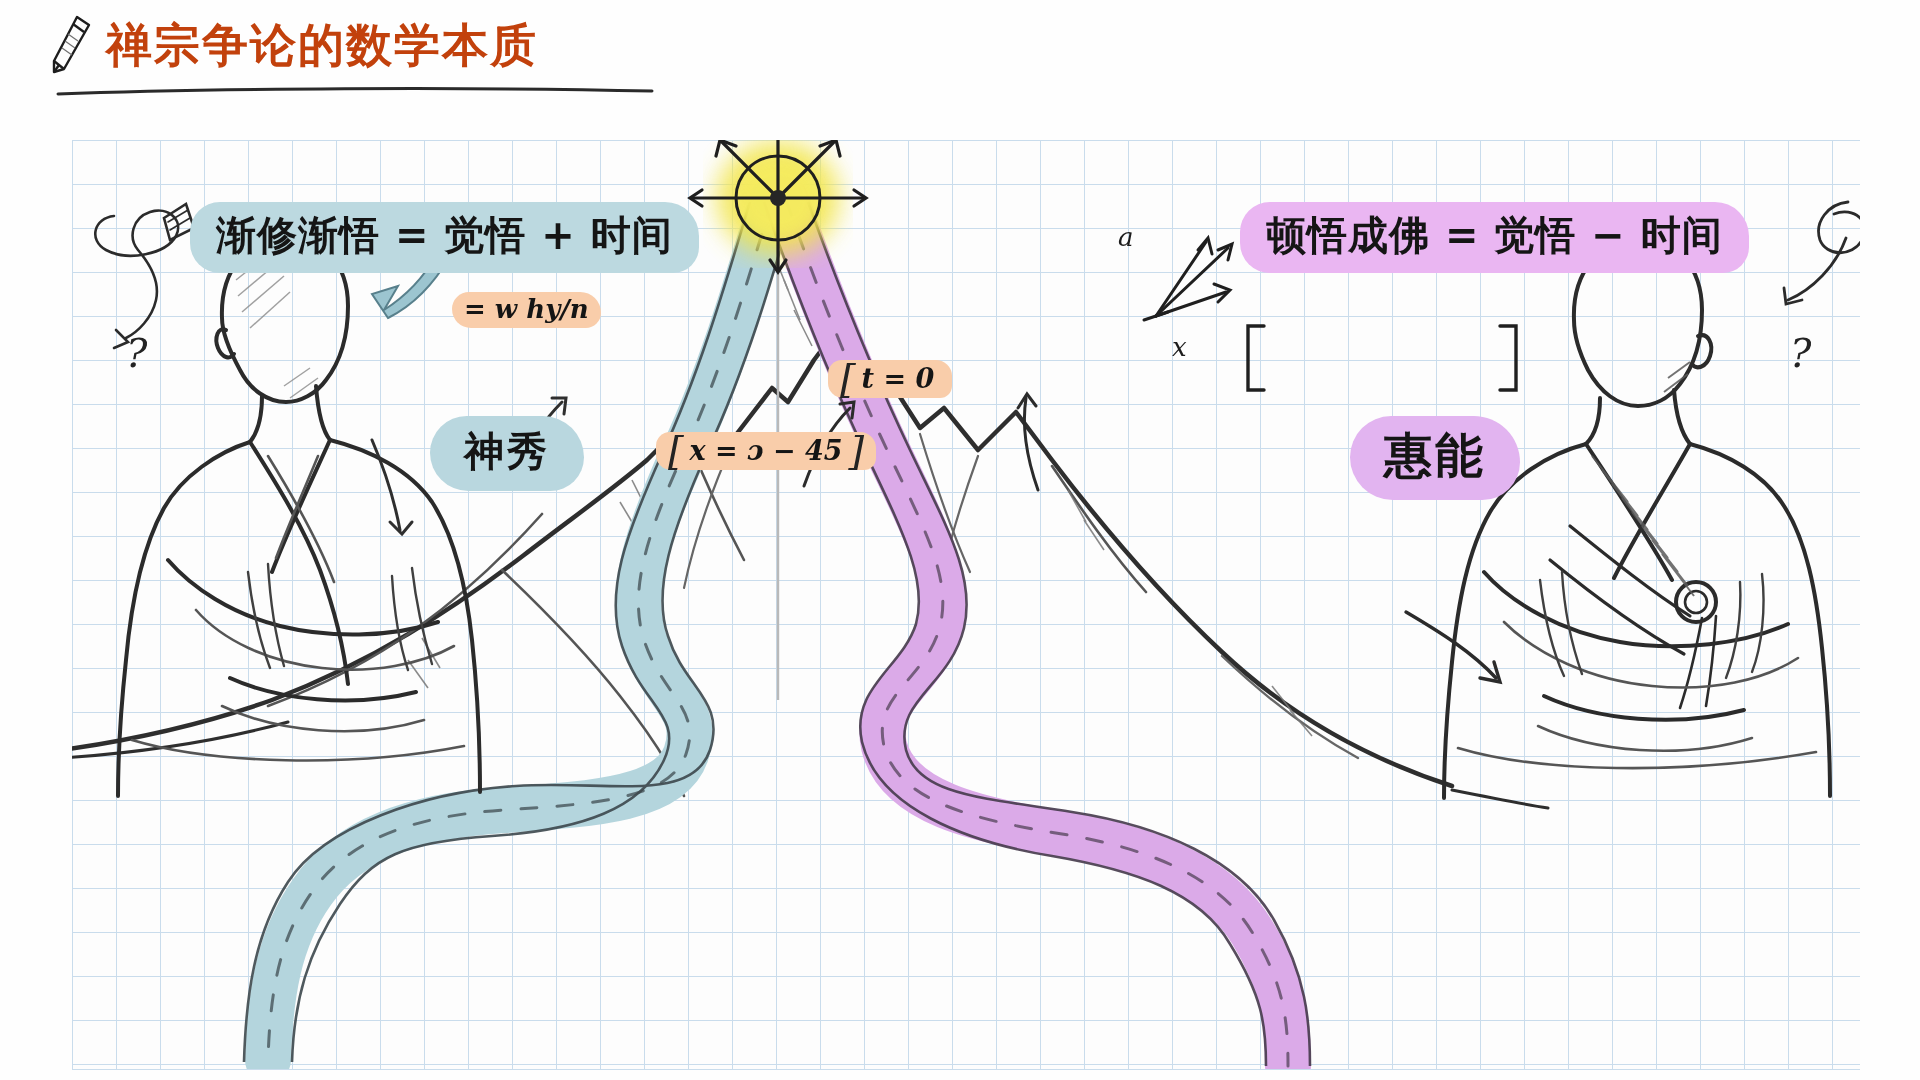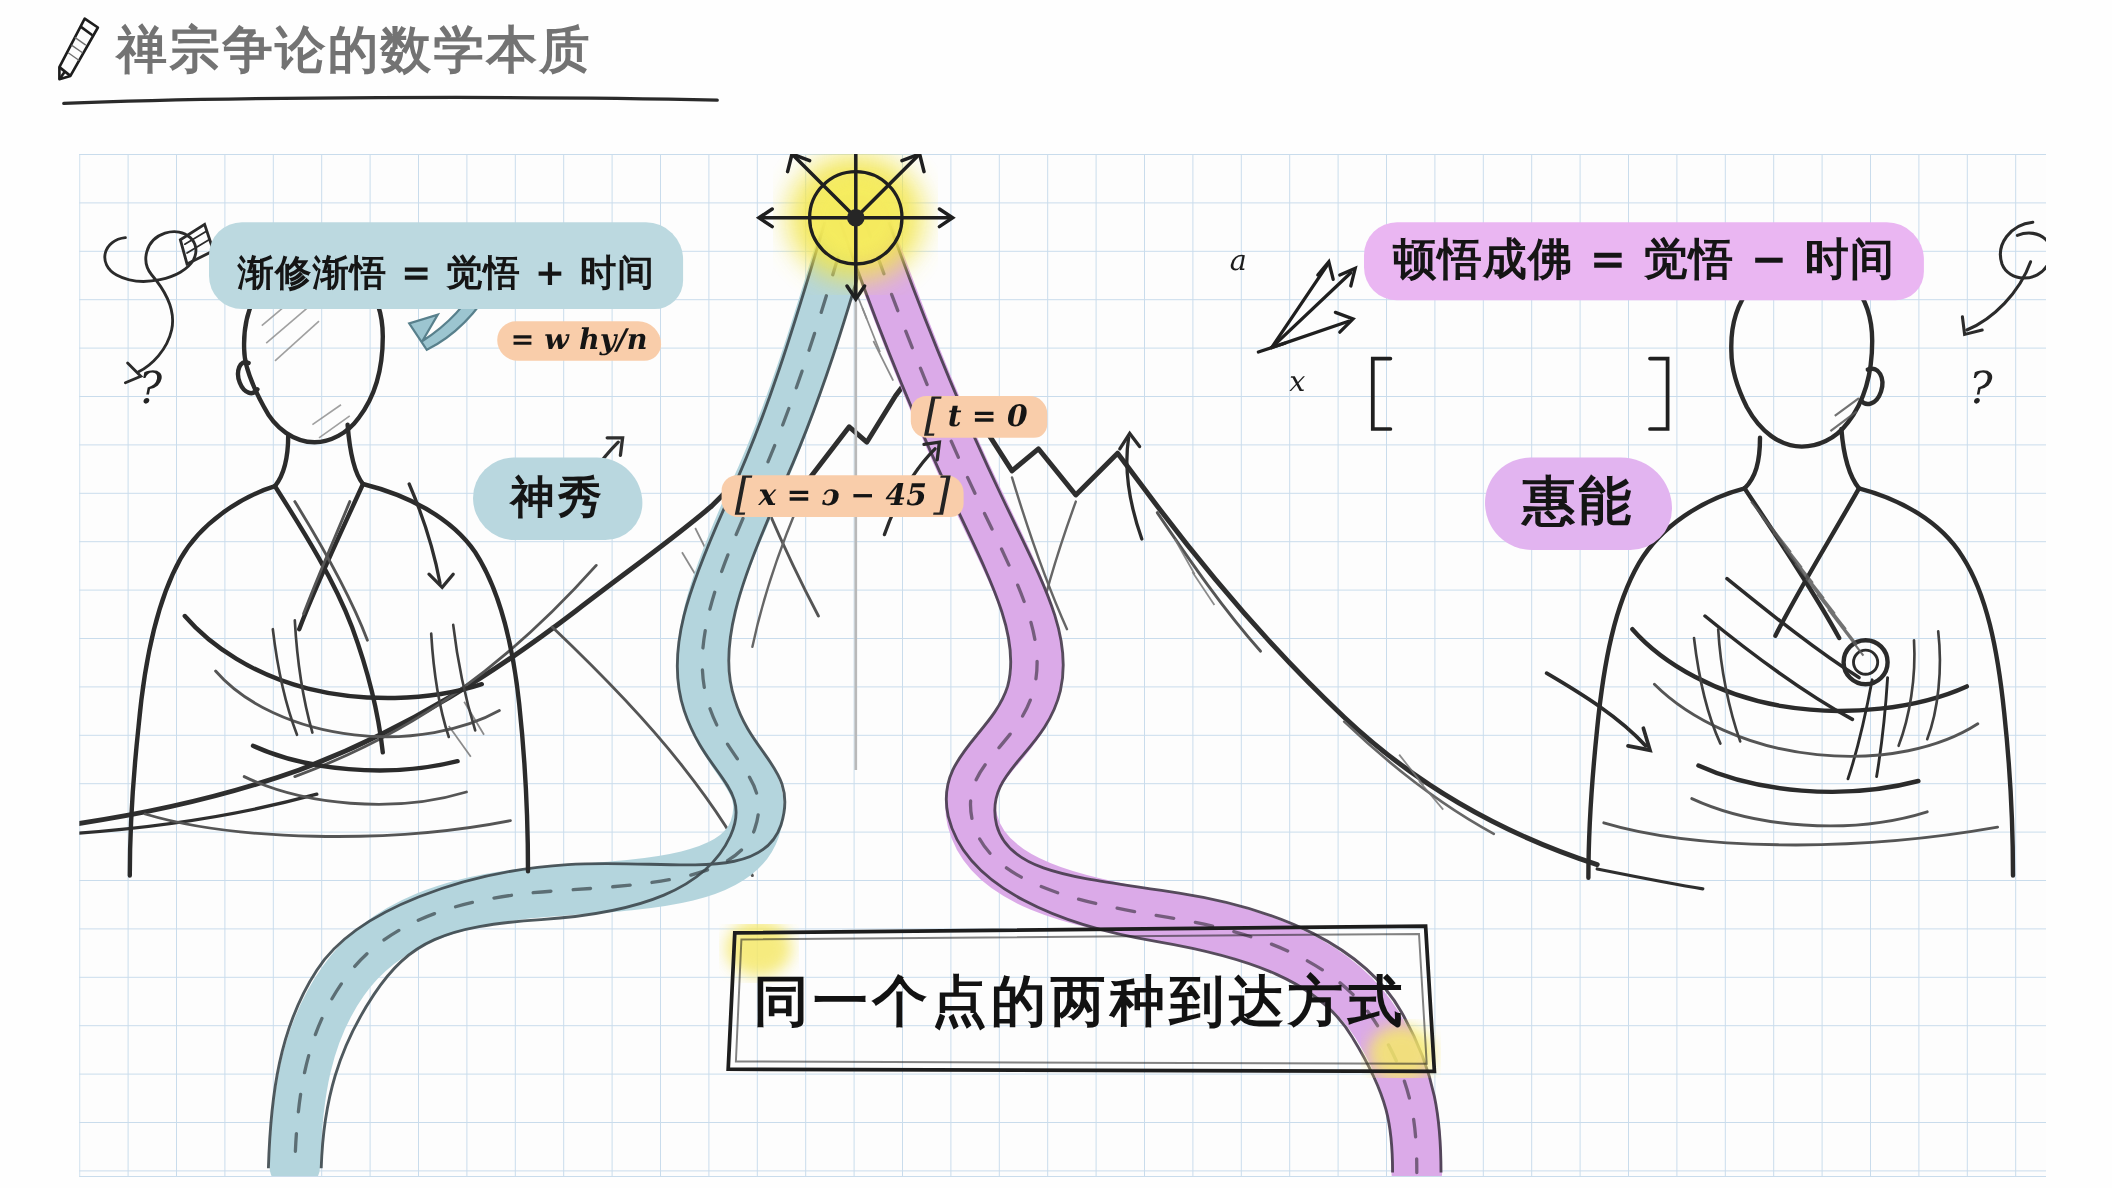--- a/index.html
+++ b/index.html
@@ -11,21 +11,21 @@
   }
   #stage { position: relative; width: 1920px; height: 1080px; background: #fefefe; }
 
   
   .title-row {
     position: absolute; left: 48px; top: 14px;
     display: flex; align-items: center; gap: 14px;
   }
   .pencil-icon { width: 44px; height: 62px; display: block; }
   .title-text {
-    font-size: 46px; font-weight: bold; color: #737373;
+    font-size: 46px; font-weight: bold; color: #c2410c;
     letter-spacing: 2px; line-height: 1;
     font-family: "DejaVu Sans", "Liberation Sans", sans-serif;
   }
   .title-underline { position: absolute; left: 56px; top: 86px; width: 600px; height: 12px; }
 
   
   .paper {
     position: absolute; left: 72px; top: 140px;
     width: 1788px; height: 930px;
     background-color: #fdfdfd;
@@ -38,23 +38,23 @@
   .paper-svg { position: absolute; left: 0; top: 0; width: 1788px; height: 930px; }
 
   
   .hl {
     position: absolute;
     font-weight: bold; color: #151515; white-space: nowrap;
     font-family: "DejaVu Sans", "Liberation Sans", sans-serif;
     display: flex; align-items: center; justify-content: center;
   }
   #label-gradual {
-    left: 190px; top: 212px; font-size: 33px; letter-spacing: 1px;
+    left: 190px; top: 212px; font-size: 40px; letter-spacing: 1px;
     background: #bcd9e0; border-radius: 30px 34px 26px 30px;
-    padding: 24px 26px 10px 26px;
+    padding: 6px 26px 10px 26px;
   }
   #label-sudden {
     left: 1240px; top: 212px; font-size: 40px; letter-spacing: 1px;
     background: #eab6f2; border-radius: 30px 34px 26px 30px;
     padding: 6px 26px 10px 26px;
   }
   #name-shenxiu {
     left: 430px; top: 415px; font-size: 40px; letter-spacing: 3px;
     background: #b9d7df; border-radius: 48px 54px 44px 50px;
     padding: 8px 34px 12px 34px;
@@ -462,24 +462,15 @@
     <div class="hl" id="eq-t" style="position:absolute; left:756px; top:220px;">
       <span class="bk" style="font-size:40px;">[</span>
       <span style="padding:0 6px;">t = 0</span>
     </div>
 
     <div class="doodle-label" id="vec-a" style="position:absolute; left:1046px; top:82px;">a</div>
     <div class="doodle-label" id="vec-x" style="position:absolute; left:1100px; top:192px;">x</div>
     <div class="doodle-label" id="q-left" style="position:absolute; left:54px; top:190px;">?</div>
     <div class="doodle-label" id="q-right" style="position:absolute; left:1718px; top:190px;">?</div>
 
-    <div id="banner" style="position:absolute; left:580px; top:700px; width:660px; height:140px;">
-      <svg viewBox="0 0 660 140" width="660" height="140">
-        <ellipse cx="38" cy="22" rx="30" ry="26" fill="#f5e86a" opacity="0.85" filter="url(#soft)"></ellipse>
-        <ellipse cx="622" cy="118" rx="30" ry="26" fill="#f5e86a" opacity="0.85" filter="url(#soft)"></ellipse>
-        <path d="M16 8 L 644 2 L 652 134 L 10 132 Z" fill="none" stroke="#1d1d1d" stroke-width="3.4"></path>
-        <path d="M22 14 L 638 9 L 645 127 L 17 125 Z" fill="none" stroke="#1d1d1d" stroke-width="1.8" opacity="0.55"></path>
-      </svg>
-      <div id="banner-text">同一个点的两种到达方式</div>
-    </div>
 
   </div>
 </div>
 
 </body></html>

